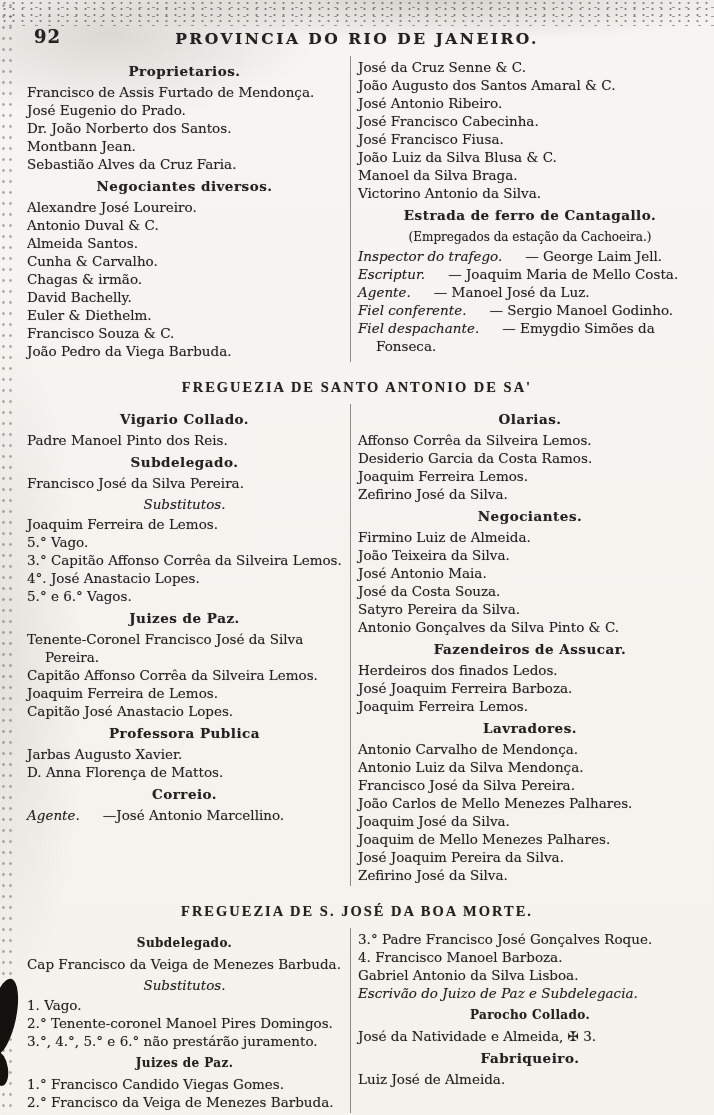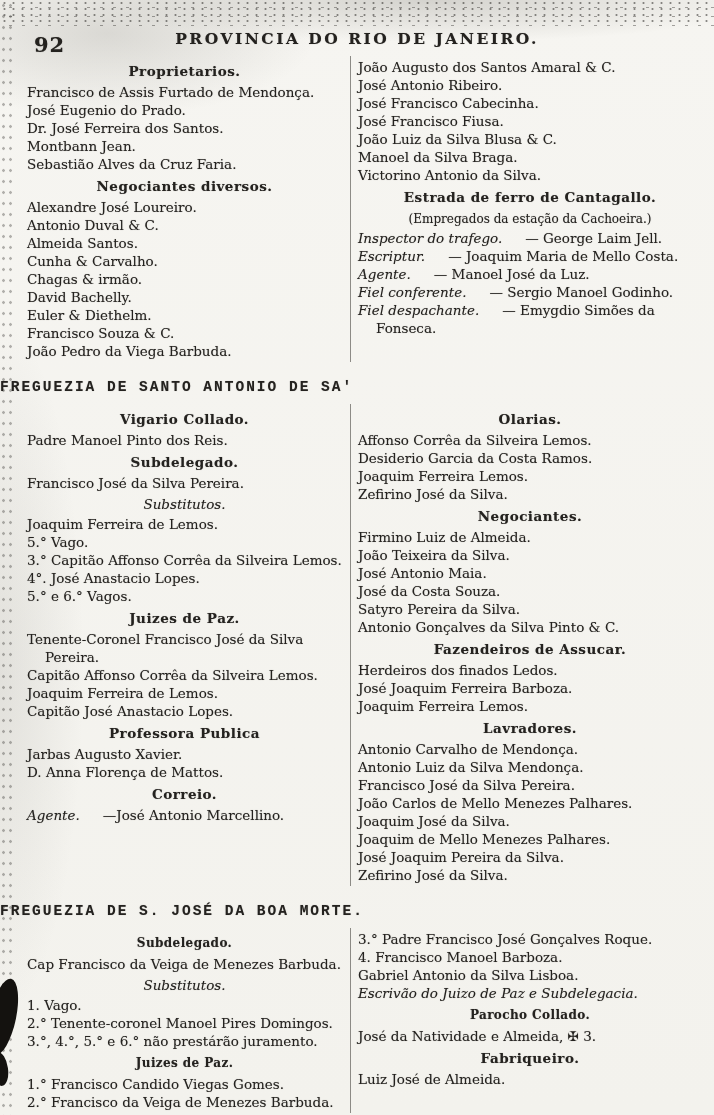--- a/index.html
+++ b/index.html
@@ -24,38 +24,38 @@
   }
   .noise-left{
     position:absolute;left:0;top:0;width:16px;height:100%;opacity:.4;
     background-image:radial-gradient(rgba(30,28,25,.8) 1px, transparent 1.3px);
     background-size:7px 11px;
   }
   .blob{position:absolute;background:#14120f;border-radius:50%;}
   .blob.b1{left:-10px;top:978px;width:26px;height:78px;transform:rotate(12deg);}
   .blob.b2{left:-8px;top:1052px;width:16px;height:34px;transform:rotate(-8deg);}
   .header{position:relative;height:30px;margin-top:26px;}
-  .pagenum{position:absolute;left:34px;top:2px;font-weight:bold;font-size:21px;letter-spacing:1px;margin-top:8px;}
+  .pagenum{position:absolute;left:34px;top:2px;font-weight:bold;font-size:18px;letter-spacing:1px;}
   .running-title{display:block;text-align:center;font-weight:bold;font-size:15.5px;letter-spacing:2.5px;padding-top:4px;}
   .cols{display:flex;align-items:stretch;}
   .col{box-sizing:border-box;}
   .col-l{flex:0 0 350px;padding:2px 8px 2px 27px;}
   .col-r{flex:1;border-left:1px solid rgba(55,52,47,.55);padding:2px 12px 2px 7px;}
   .line{padding-left:18px;text-indent:-18px;}
   .line.heading{text-align:center;font-weight:bold;text-indent:0;padding:4px 0 3px;letter-spacing:.5px;}
   .line.heading-italic{text-align:center;font-style:italic;text-indent:0;padding:3px 0 2px;}
   .line.heading-small{text-align:center;font-weight:bold;font-size:12px;text-indent:0;padding:4px 0 3px;letter-spacing:.4px;}
   .line.note{text-align:center;font-size:12px;text-indent:0;padding:1px 0;}
   .line.italic{font-style:italic;}
   .lead{font-style:italic;}
   .lead:empty{display:none;}
   .lead:not(:empty){margin-right:23px;text-align:center;}
   .section-title{
-    margin:16px 0 8px;text-align:left;font-weight:bold;font-size:14.5px;
-    letter-spacing:2px;font-family:Liberation Mono, monospace;
+    margin:16px 0 8px;text-align:center;font-weight:bold;font-size:14.5px;
+    letter-spacing:2px;font-family:Liberation Serif, serif;
   }
 </style>
 </head>
 <body>
 
 <div class="page">
   <div class="noise-band"></div>
   <div class="noise-left"></div>
   <div class="blob b1"></div>
   <div class="blob b2"></div>
@@ -67,21 +67,21 @@
 
   <div class="cols">
     <div class="col col-l">
 
         <div class="line heading"><span></span><span>Proprietarios.</span></div>
 
         <div class="line"><span></span><span>Francisco de Assis Furtado de Mendonça.</span></div>
 
         <div class="line"><span></span><span>José Eugenio do Prado.</span></div>
 
-        <div class="line"><span></span><span>Dr. José Ferreira dos Santos.</span></div>
+        <div class="line"><span></span><span>Dr. João Norberto dos Santos.</span></div>
 
         <div class="line"><span></span><span>Montbann Jean.</span></div>
 
         <div class="line"><span></span><span>Sebastião Alves da Cruz Faria.</span></div>
 
         <div class="line heading"><span></span><span>Negociantes diversos.</span></div>
 
         <div class="line"><span></span><span>Alexandre José Loureiro.</span></div>
 
         <div class="line"><span></span><span>Antonio Duval &amp; C.</span></div>
@@ -95,20 +95,21 @@
         <div class="line"><span></span><span>David Bachelly.</span></div>
 
         <div class="line"><span></span><span>Euler &amp; Diethelm.</span></div>
 
         <div class="line"><span></span><span>Francisco Souza &amp; C.</span></div>
 
         <div class="line"><span></span><span>João Pedro da Viega Barbuda.</span></div>
       </div>
     <div class="col col-r">
 
+        <div class="line"><span></span><span>José da Cruz Senne &amp; C.</span></div>
 
         <div class="line"><span></span><span>João Augusto dos Santos Amaral &amp; C.</span></div>
 
         <div class="line"><span></span><span>José Antonio Ribeiro.</span></div>
 
         <div class="line"><span></span><span>José Francisco Cabecinha.</span></div>
 
         <div class="line"><span></span><span>José Francisco Fiusa.</span></div>
 
         <div class="line"><span></span><span>João Luiz da Silva Blusa &amp; C.</span></div>

